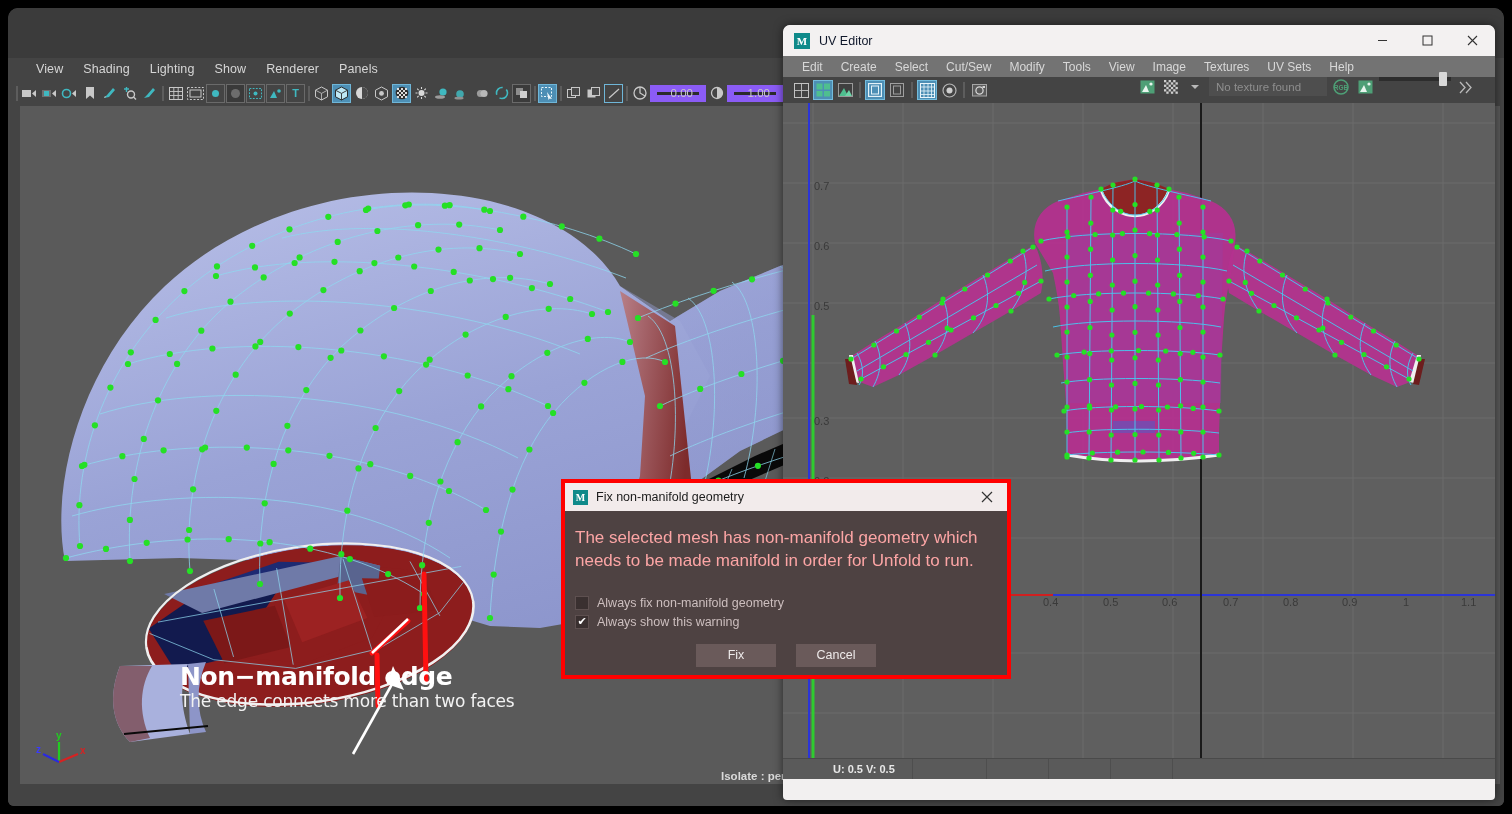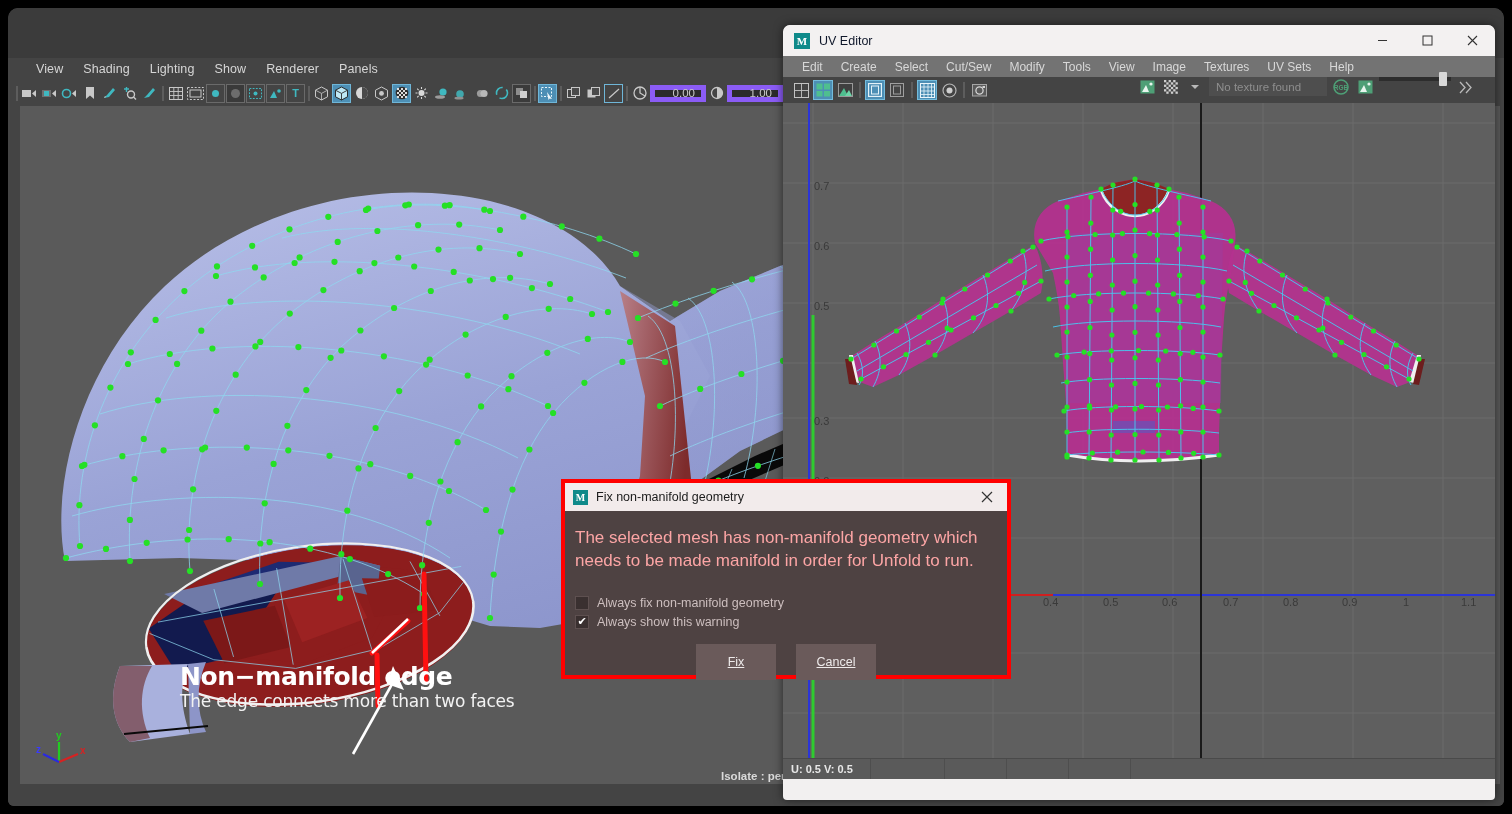--- a/index.html
+++ b/index.html
@@ -56,21 +56,21 @@
   }
   .tbsep { width: 5px; height: 17px; position: relative; flex: 0 0 auto; }
   .tbsep::after {
     content:""; position:absolute; left:2px; top:1px; width:2px; height:15px;
     background:#5d5d5d;
   }
   .tbicon.sel { background: #4d8fb5; border: 1px solid #6fb6d8; }
   .tbicon.box { border: 1px solid #6a6a6a; }
   .tbfield {
     height: 17px; width: 56px; background: #2b2b2b;
-    border: 5px solid #8b5cf6;
+    border: 7px solid #8b5cf6;
     color: #c9c9c9; font-size: 11.5px;
     display: flex; align-items: center; justify-content: flex-end;
     padding-right: 6px; flex: 0 0 auto;
   }
 
   
   .g { font-size: 12px; line-height: 1; color: #c8c8c8; }
   .g.teal { color: #3fb8c0; }
   .g.sm { font-size: 10px; }
   .dotteal { width:7px;height:7px;border-radius:50%;background:#3fb8c0; }
@@ -217,23 +217,23 @@
   .dlg-check-row { display:flex; align-items:center; margin-top:5px; }
   .cbox {
     width:14px;height:14px;background:#3a3030;border:1px solid #5e5050;
     margin-right:8px; display:flex;align-items:center;justify-content:center;
     color:#fff; font-size:11px; flex:0 0 auto;
   }
   .cbox.checked { background:#3a3030; }
   .dlg-check-lbl { font-size:12.5px; color:#cdbfbf; }
   #dlg-buttons { display:flex; justify-content:center; gap:20px; margin-top:15px; }
   .dlgbtn {
-    width:80px;height:36px;background:#6a5a5a;
+    width:80px;height:23px;background:#6a5a5a;
     display:flex;align-items:center;justify-content:center;
-    font-size:12.5px;color:#eeeaea;text-decoration:underline;
+    font-size:12.5px;color:#eeeaea;
   }
 
   svg { display:block; }
 </style>
 </head>
 <body>
 
 <div id="root">
 
   <div id="maya-window">
@@ -1271,21 +1271,21 @@
                 <circle cx="552.0" cy="252.0" r="2.6"></circle>
                 <circle cx="464.0" cy="148.0" r="2.6"></circle>
                 <circle cx="462.3" cy="179.4" r="2.6"></circle>
                 <circle cx="476.0" cy="208.0" r="2.6"></circle>
               </g>
           </g>
         </g>
       </svg>
 
       <div id="uv-status">
-        <div class="cell" style="width:88px;">U:  0.5 V:  0.5</div>
+        <div class="cell" style="width:88px;margin-left:42px;">U:  0.5 V:  0.5</div>
         <div class="cell" style="width:74px;"></div>
         <div class="cell" style="width:62px;"></div>
         <div class="cell" style="width:62px;"></div>
         <div class="cell" style="width:62px;"></div>
         <div class="spacer"></div>
       </div>
     </div>
   </div>
 
   <div id="dialog">

